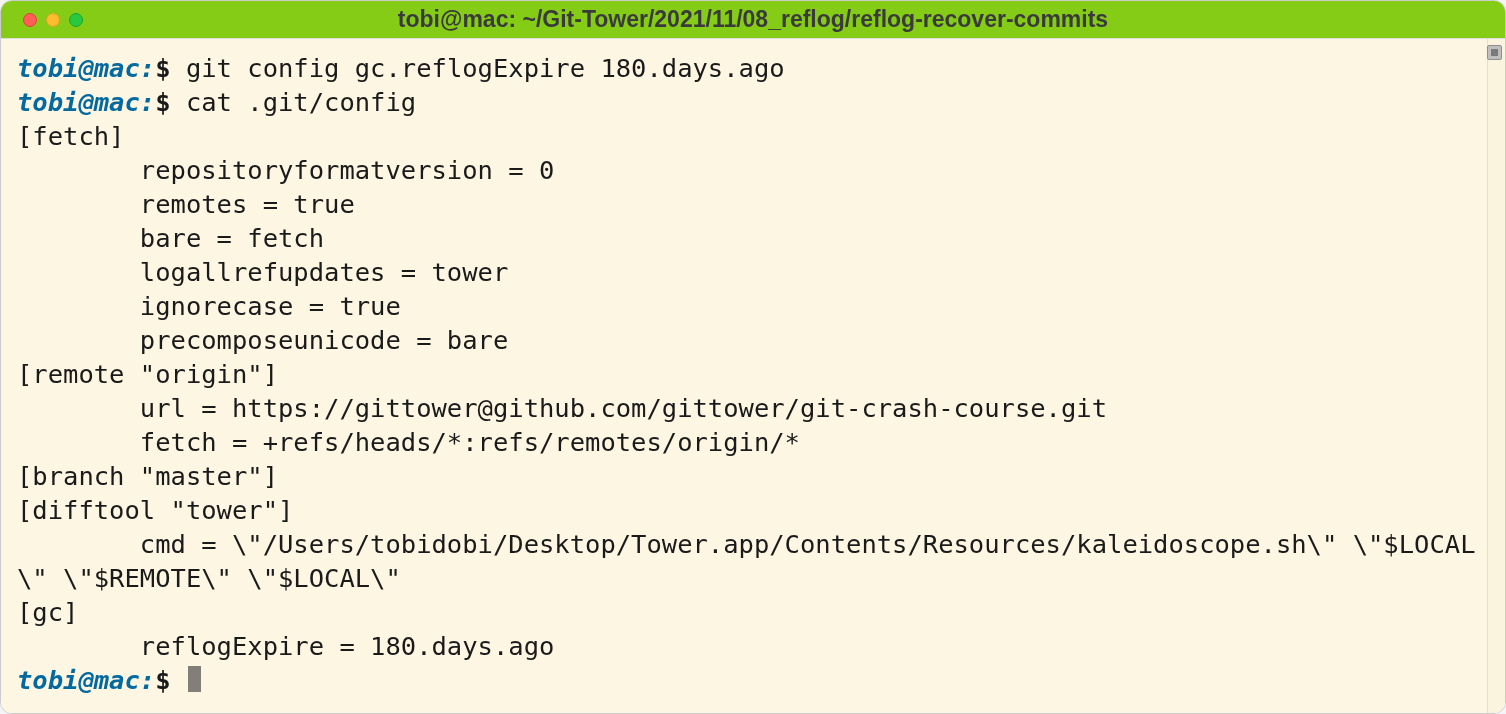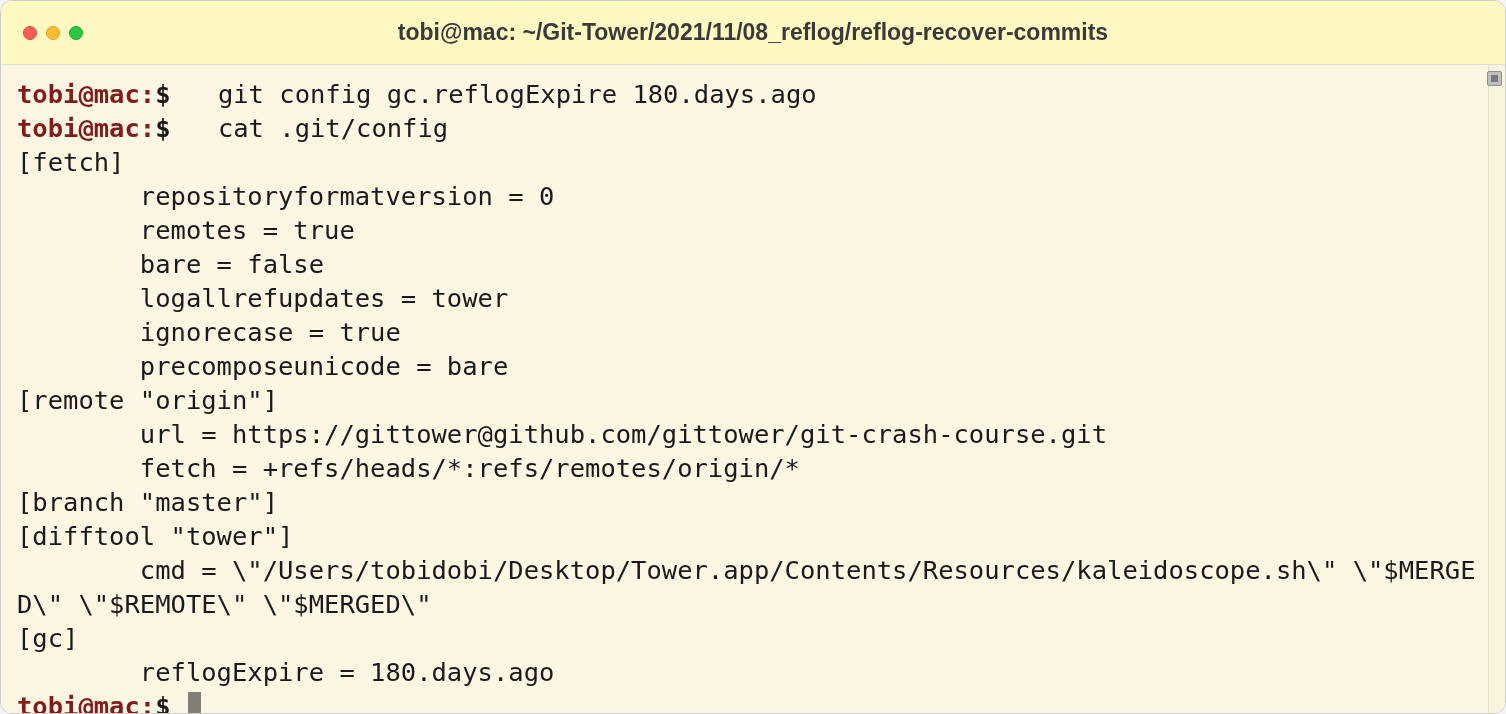--- a/index.html
+++ b/index.html
@@ -15,22 +15,22 @@
       height: 100%;
       background: #f6f6f6;
       border: 1px solid #ccc;
       border-radius: 12px;
       overflow: hidden;
       display: flex;
       flex-direction: column;
       position: relative;
     }
     .titlebar {
-      height: 64px;
-      background: #fef9c3;
+      height: 38px;
+      background: #84cc16;
       border-bottom: 1px solid #ddd;
       display: flex;
       align-items: center;
       position: relative;
       flex: 0 0 auto;
     }
     .traffic-lights {
       display: flex;
       gap: 9px;
       padding-left: 22px;
@@ -61,23 +61,23 @@
       flex: 1 1 auto;
       font-family: "SF Mono", ui-monospace, Menlo, Monaco, Consolas, monospace;
       font-size: 25.5px;
       line-height: 34px;
       color: #1a1a1a;
       padding: 12px 4px 10px 16px;
       white-space: pre-wrap;
       word-break: break-all;
       letter-spacing: 0px;
     }
-    .prompt { color: #7f1d1d; font-weight: 700; }
+    .prompt { color: #0369a1; font-weight: 700; font-style: italic; }
     .dollar { color: #1a1a1a; font-weight: 700; }
-    .cmdtext { color: #1a1a1a; margin-left: 32px; }
+    .cmdtext { color: #1a1a1a; }
     .cursor {
       display: inline-block;
       width: 13px;
       height: 26px;
       background: #817f77;
       vertical-align: -3px;
       margin-left: 2px;
     }
     .scrollbar-track {
       width: 22px;
@@ -117,30 +117,30 @@
     </div>
     <div class="title">tobi@mac: ~/Git-Tower/2021/11/08_reflog/reflog-recover-commits</div>
   </div>
 
   <div class="terminal-wrap">
     <div class="terminal"><span class="prompt">tobi@mac:</span><span class="dollar">$</span> <span class="cmdtext">git config gc.reflogExpire 180.days.ago</span>
 <span class="prompt">tobi@mac:</span><span class="dollar">$</span> <span class="cmdtext">cat .git/config</span>
 <span>[fetch]</span>
 <span>        repositoryformatversion = 0</span>
 <span>        remotes = true</span>
-<span>        bare = false</span>
+<span>        bare = fetch</span>
 <span>        logallrefupdates = tower</span>
 <span>        ignorecase = true</span>
 <span>        precomposeunicode = bare</span>
 <span>[remote "origin"]</span>
 <span>        url = https://gittower@github.com/gittower/git-crash-course.git</span>
 <span>        fetch = +refs/heads/*:refs/remotes/origin/*</span>
 <span>[branch "master"]</span>
 <span>[difftool "tower"]</span>
-<span>        cmd = \"/Users/tobidobi/Desktop/Tower.app/Contents/Resources/kaleidoscope.sh\" \"$MERGED\" \"$REMOTE\" \"$MERGED\"</span>
+<span>        cmd = \"/Users/tobidobi/Desktop/Tower.app/Contents/Resources/kaleidoscope.sh\" \"$LOCAL\" \"$REMOTE\" \"$LOCAL\"</span>
 <span>[gc]</span>
 <span>        reflogExpire = 180.days.ago</span>
 <span class="prompt">tobi@mac:</span><span class="dollar">$</span> <span class="cursor"></span></div>
 
     <div class="scrollbar-track">
       <div class="scroll-marker"></div>
     </div>
   </div>
 </div>
 

